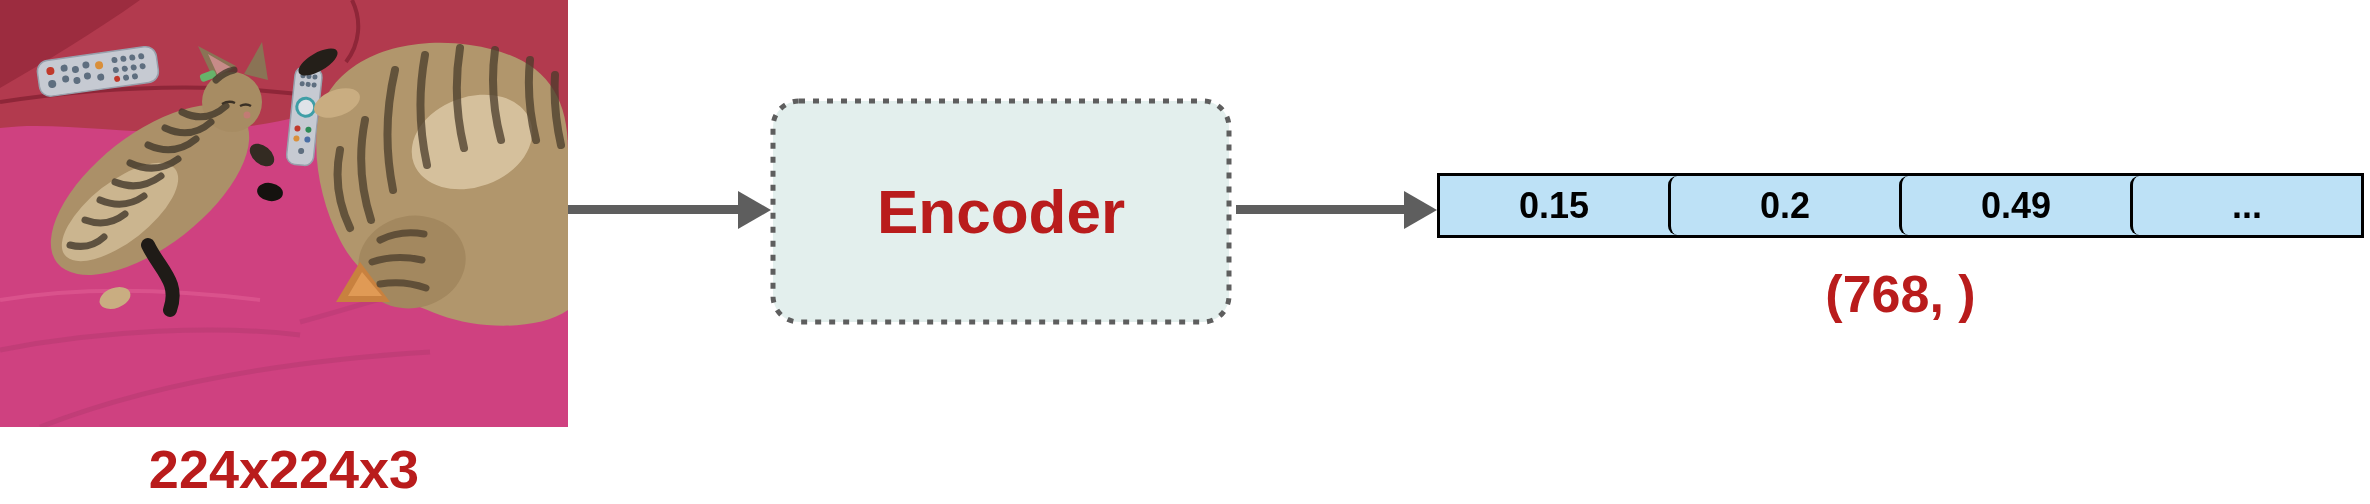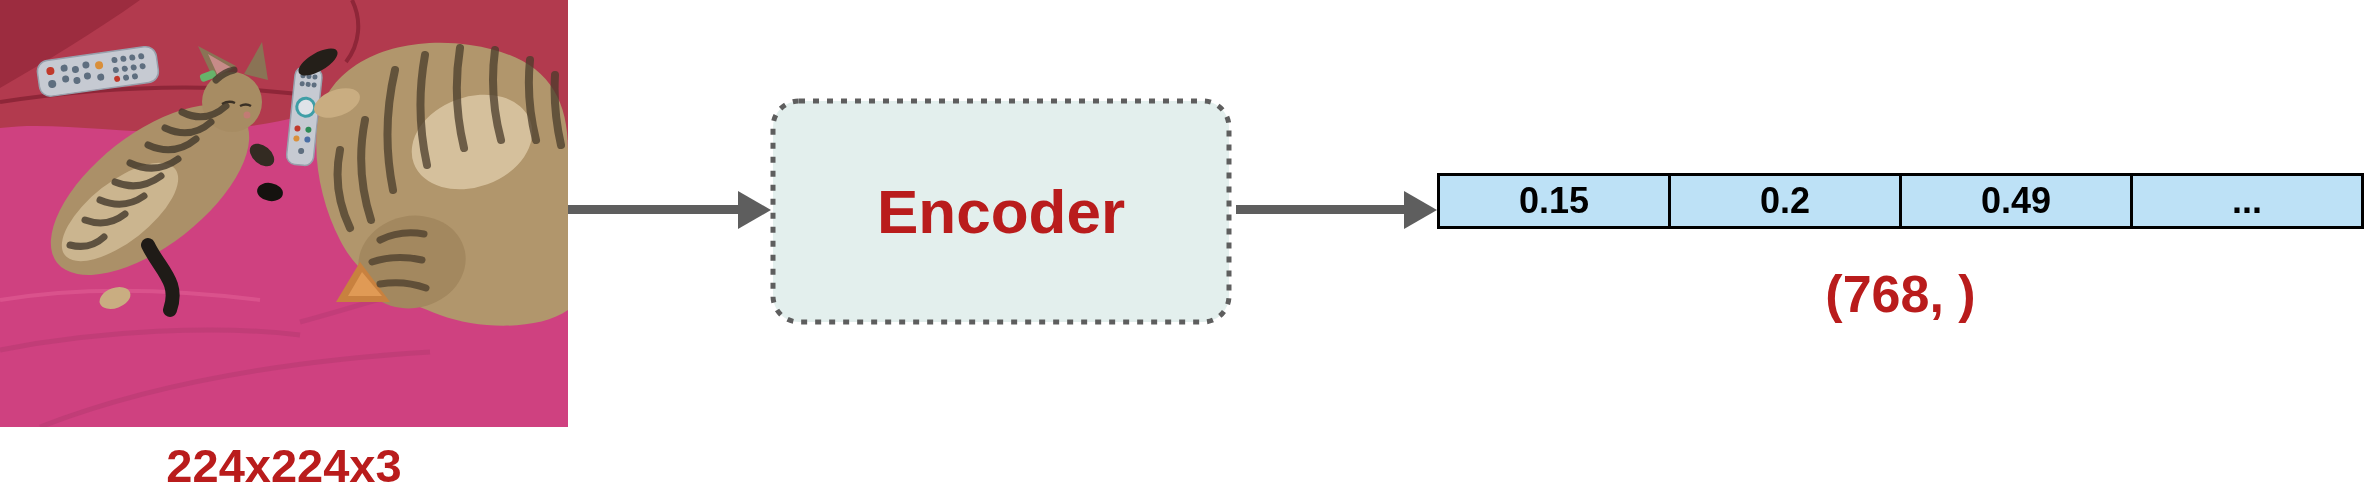--- a/index.html
+++ b/index.html
@@ -5,45 +5,45 @@
   html,body{margin:0;padding:0;background:#ffffff;}
   body{width:2370px;height:504px;position:relative;overflow:hidden;
        font-family:"Liberation Sans",sans-serif;}
   .abs{position:absolute;}
 
   
   .photo{left:0;top:0;width:568px;height:427px;overflow:hidden;}
   .photo svg{display:block;width:568px;height:427px;}
 
   .caption{color:#b91c1c;font-weight:bold;line-height:1;text-align:center;}
-  .photo-caption{left:0;top:442px;width:568px;font-size:47px;text-align:center;}
+  .photo-caption{left:0;top:442px;width:568px;font-size:54px;text-align:center;}
 
   
   .shaft{position:absolute;height:9px;background:#5e5e5e;}
   .head{position:absolute;width:0;height:0;
         border-top:19px solid transparent;border-bottom:19px solid transparent;
         border-left:33px solid #5e5e5e;}
   .arrow1 .shaft{left:568px;top:205px;width:172px;}
   .arrow1 .head{left:738px;top:191px;}
   .arrow2 .shaft{left:1236px;top:205px;width:170px;}
   .arrow2 .head{left:1404px;top:191px;}
 
   
   .encoder{left:770px;top:98px;width:462px;height:227px;}
   .encoder svg{position:absolute;left:0;top:0;}
   .encoder-label{position:absolute;left:0;top:0;width:100%;height:100%;
                  display:flex;align-items:center;justify-content:center;
                  font-size:62px;font-weight:bold;color:#b91c1c;}
 
   
-  .vector{left:1437px;top:173px;width:927px;height:56px;display:flex;
+  .vector{left:1437px;top:173px;width:927px;height:65px;display:flex;
           border:3px solid #000;box-sizing:border-box;background:#bde1f6;}
   .cell{flex:1;display:flex;align-items:center;justify-content:center;
         background:#bde1f6;font-size:36px;font-weight:bold;color:#000;}
-  .cell + .cell{border-left:3px solid #000;}
+  .cell + .cell{border-left:3px solid #000;border-radius:9px;}
   .vector-caption{left:1437px;top:268px;width:927px;font-size:52px;}
 </style>
 </head>
 <body>
 
 <div class="abs" style="left:0;top:0;width:2370px;height:504px;">
 
   <figure class="abs photo" style="margin:0;">
     <svg viewBox="0 0 568 427" xmlns="http://www.w3.org/2000/svg">
 

